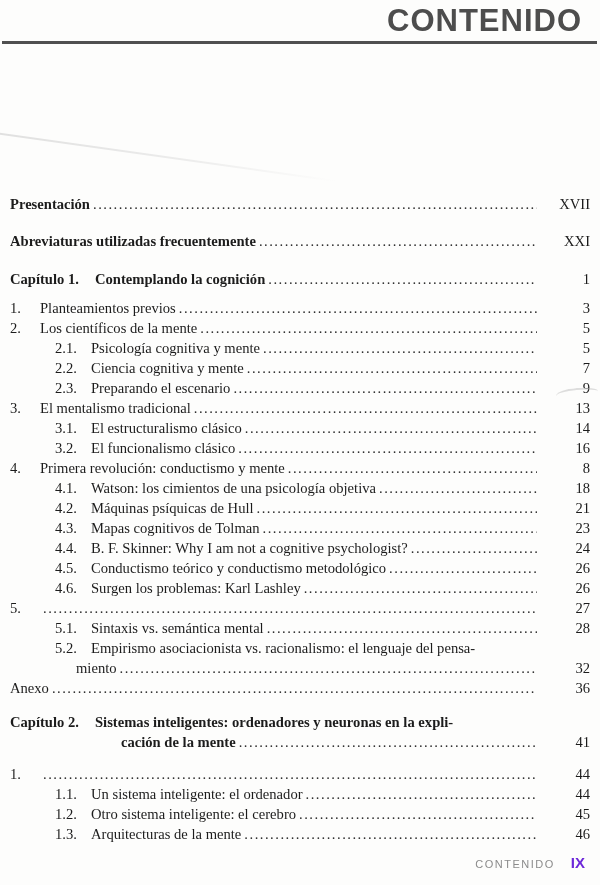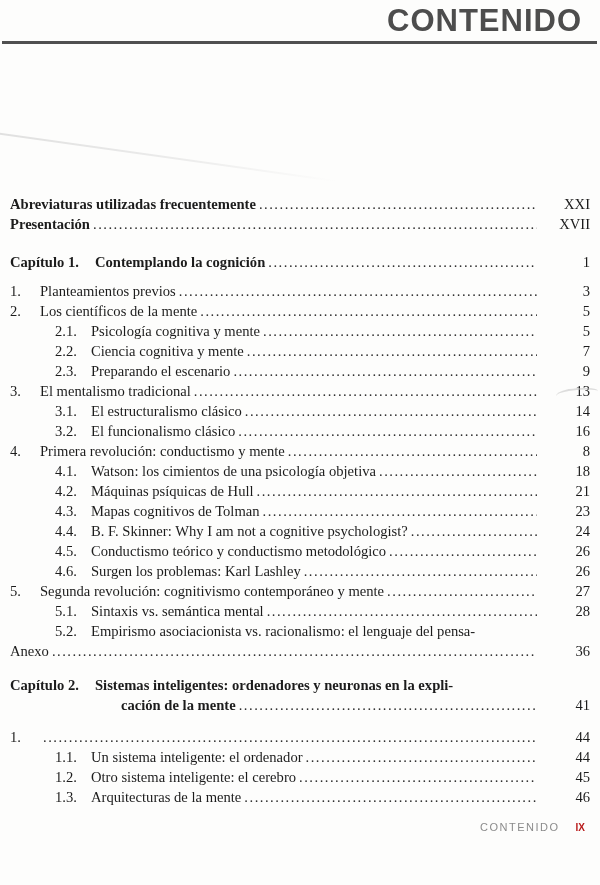--- a/index.html
+++ b/index.html
@@ -65,23 +65,23 @@
     margin:10px 15px 0 0;
     text-align:right;
     font-family:"Liberation Sans",sans-serif;
   }
   .footer .label{
     font-size:11px;
     color:#8b8b8b;
     letter-spacing:1.5px;
   }
   .footer .pg{
-    font-size:10px;
+    font-size:15px;
     font-weight:700;
-    color:#b91c1c;
+    color:#6d28d9;
     margin-left:16px;
   }
   .artifact-line{
     position:absolute;
     left:-6px;top:132px;
     width:345px;height:2px;
     background:linear-gradient(90deg,rgba(200,200,200,.55),rgba(215,215,215,.45) 55%,rgba(225,225,225,0));
     transform:rotate(8deg);
     transform-origin:left top;
     pointer-events:none;
@@ -99,29 +99,29 @@
 </head>
 <body>
 
 <div class="header">CONTENIDO</div>
 <div class="rule"></div>
 
 <div class="artifact-line"></div>
 <div class="artifact-smudge"></div>
 
 <div class="toc">
+    <div class="row front bold">
+      <span class="text"><span class="t">Presentación</span></span>
+      <span class="leader"></span>
+      <span class="page">XVII</span>
+    </div>
     <div class="row front bold sp-a">
       <span class="text"><span class="t">Abreviaturas utilizadas frecuentemente</span></span>
       <span class="leader"></span>
       <span class="page">XXI</span>
-    </div>
-    <div class="row front bold">
-      <span class="text"><span class="t">Presentación</span></span>
-      <span class="leader"></span>
-      <span class="page">XVII</span>
     </div>
     <div class="row chapter bold sp-b">
       <span class="num">Capítulo 1.</span>
       <span class="text"><span class="t">Contemplando la cognición</span></span>
       <span class="leader"></span>
       <span class="page">1</span>
     </div>
     <div class="row l1 sp-c">
       <span class="num">1.</span>
       <span class="text"><span class="t">Planteamientos previos</span></span>
@@ -207,36 +207,40 @@
       <span class="page">26</span>
     </div>
     <div class="row l2">
       <span class="num">4.6.</span>
       <span class="text"><span class="t">Surgen los problemas: Karl Lashley</span></span>
       <span class="leader"></span>
       <span class="page">26</span>
     </div>
     <div class="row l1">
       <span class="num">5.</span>
-      <span class="text"><span class="t">Segunda revolución: cognitivismo contemporáneo y mente</span></span>
       <span class="leader"></span>
       <span class="page">27</span>
     </div>
     <div class="row l2">
       <span class="num">5.1.</span>
       <span class="text"><span class="t">Sintaxis vs. semántica mental</span></span>
       <span class="leader"></span>
       <span class="page">28</span>
     </div>
     <div class="row l2 no-leader">
       <span class="num">5.2.</span>
       <span class="text"><span class="t">Empirismo asociacionista vs. racionalismo: el lenguaje del pensa-</span></span>
       <span class="leader"></span>
       <span class="page"></span>
     </div>
+    <div class="row cont-l2">
+      <span class="text"><span class="t">miento</span></span>
+      <span class="leader"></span>
+      <span class="page">32</span>
+    </div>
     <div class="row front">
       <span class="text"><span class="t">Anexo</span></span>
       <span class="leader"></span>
       <span class="page">36</span>
     </div>
     <div class="row chapter bold sp-d no-leader">
       <span class="num">Capítulo 2.</span>
       <span class="text"><span class="t">Sistemas inteligentes: ordenadores y neuronas en la expli-</span></span>
       <span class="leader"></span>
       <span class="page"></span>

